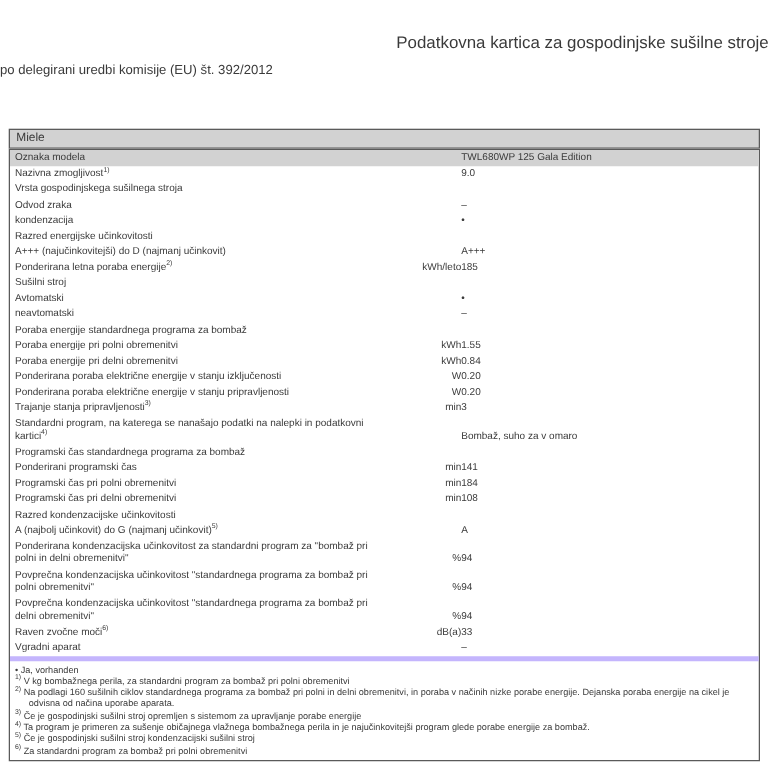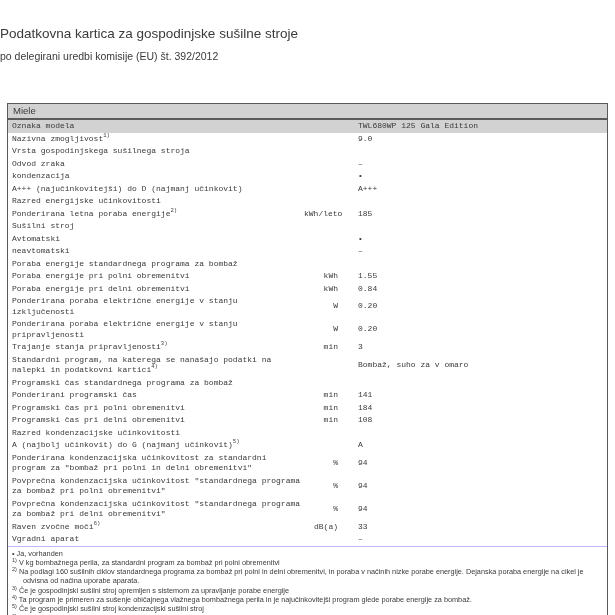--- a/index.html
+++ b/index.html
@@ -6,21 +6,21 @@
   .page{
     position:relative;
     width:615px;height:615px;
     background:#ffffff;
     font-family:"Liberation Sans","DejaVu Sans",sans-serif;
     color:#3a3a3a;
     overflow:hidden;
   }
   .title{
     padding-top:26px;
-    text-align:left;
+    text-align:right;
     font-size:13.5px;
     color:#3a3a3a;
   }
   .subtitle{
     margin-top:9px;
     text-align:left;
     font-size:10.5px;
     color:#3a3a3a;
   }
   .sheet{
@@ -34,50 +34,50 @@
     line-height:14px;
     height:14px;
     padding-left:5px;
   }
   .table-box{
     border:1px solid #5a5a5a;
     background:#ffffff;
   }
   .row{
     display:flex;
-    align-items:center;
+    align-items:flex-end;
     padding:1px 4px;
     font-size:8px;
-    font-family:Liberation Mono, monospace;
   }
   .row.model{
     background:#d2d2d2;
   }
   .c-label{
     width:292px;
     line-height:10.5px;
   }
   .c-unit{
     width:34px;
     text-align:right;
     line-height:10.5px;
     white-space:nowrap;
+    margin-left:31px;
   }
   .c-value{
-    margin-left:20px;
+    margin-left:0;
     line-height:10.5px;
     flex:1;
   }
   sup{
     font-size:5.5px;
     vertical-align:super;
     line-height:0;
   }
   .footnotes{
-    border-top:1px solid #c4b5fd;
+    border-top:4px solid #c4b5fd;
     padding:2px 4px 3px 4px;
     font-size:7.3px;
   }
   .fn{
     padding-left:11px;
     text-indent:-11px;
     line-height:9.3px;
   }
 </style>
 </head>
@@ -112,28 +112,28 @@
             <div class="c-label">Odvod zraka</div>
             <div class="c-unit"></div>
             <div class="c-value">–</div>
           </div>
           <div class="row">
             <div class="c-label">kondenzacija</div>
             <div class="c-unit"></div>
             <div class="c-value">•</div>
           </div>
           <div class="row">
+            <div class="c-label">Razred energijske učinkovitosti</div>
+            <div class="c-unit"></div>
+            <div class="c-value"></div>
+          </div>
+          <div class="row">
             <div class="c-label">A+++ (najučinkovitejši) do D (najmanj učinkovit)</div>
             <div class="c-unit"></div>
             <div class="c-value">A+++</div>
-          </div>
-          <div class="row">
-            <div class="c-label">Razred energijske učinkovitosti</div>
-            <div class="c-unit"></div>
-            <div class="c-value"></div>
           </div>
           <div class="row">
             <div class="c-label">Ponderirana letna poraba energije<sup>2)</sup></div>
             <div class="c-unit">kWh/leto</div>
             <div class="c-value">185</div>
           </div>
           <div class="row">
             <div class="c-label">Sušilni stroj</div>
             <div class="c-unit"></div>
             <div class="c-value"></div>

